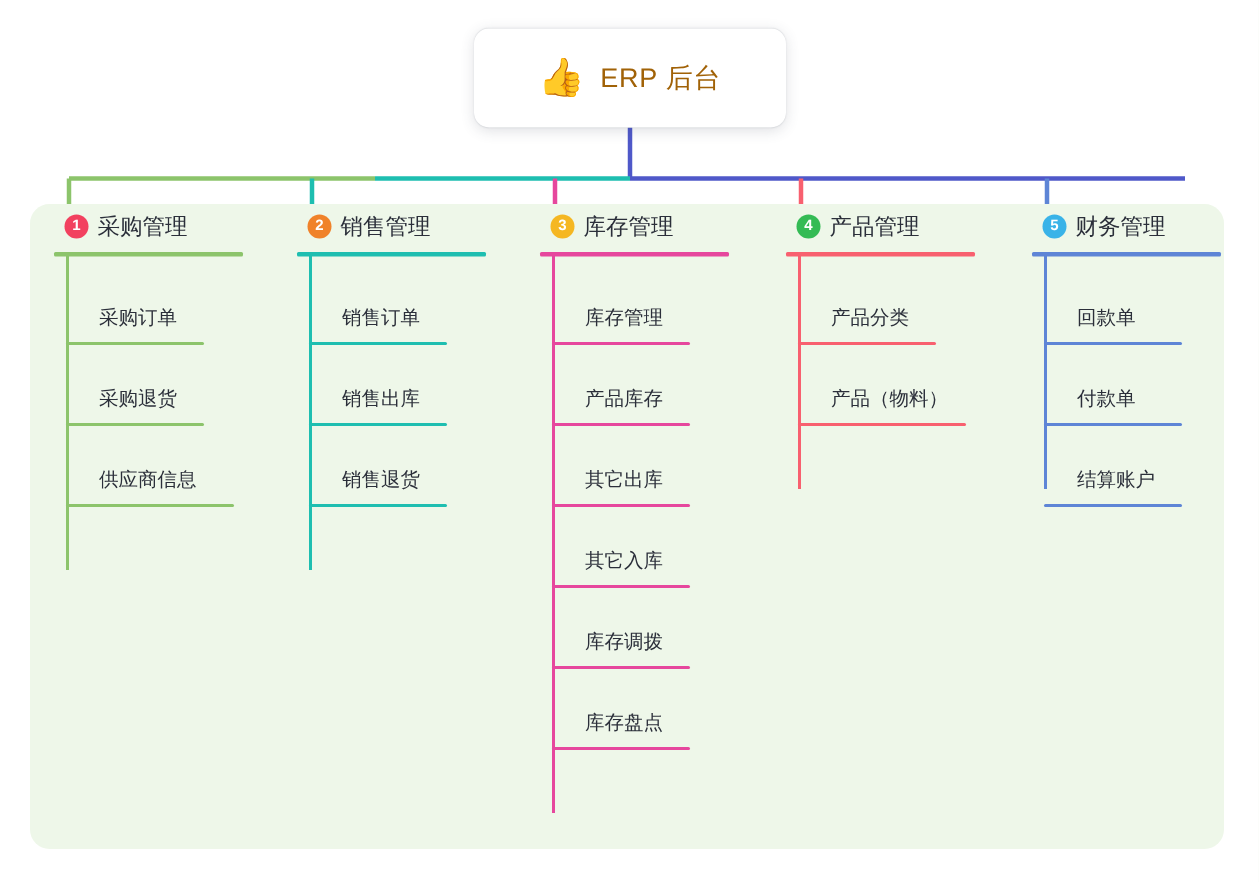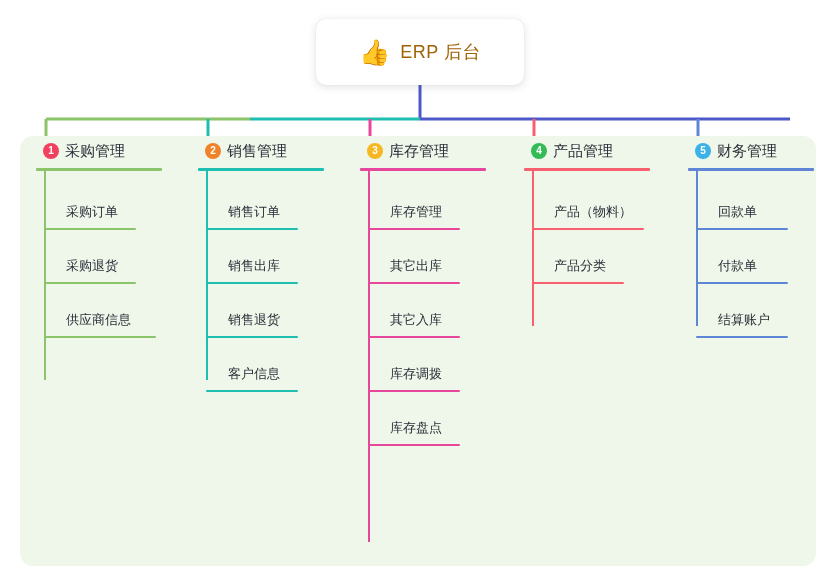--- a/index.html
+++ b/index.html
@@ -220,40 +220,40 @@
             <div class="item-rule" style="background: rgb(30, 190, 176);"></div>
           </div>
           <div class="item">
             <span class="item-label">销售出库</span>
             <div class="item-rule" style="background: rgb(30, 190, 176);"></div>
           </div>
           <div class="item">
             <span class="item-label">销售退货</span>
             <div class="item-rule" style="background: rgb(30, 190, 176);"></div>
           </div>
-          <div class="item">
-            <span class="item-label">客户信息</span>
-            <div class="item-rule" style="background: rgb(30, 190, 176);"></div>
-          </div>
         </div>
     </div>
 
     <div class="column col-2">
       <div class="col-header">
         <span class="badge" style="background: rgb(245, 183, 34);">3</span>
         <span class="col-title">库存管理</span>
       </div>
       <div class="col-header-rule" style="background: rgb(230, 71, 157);"></div>
       <div class="col-spine" style="background: rgb(230, 71, 157); height: 372px;"></div>
       <div class="items">
           <div class="item">
             <span class="item-label">库存管理</span>
             <div class="item-rule" style="background: rgb(230, 71, 157);"></div>
           </div>
           <div class="item">
+            <span class="item-label">产品库存</span>
+            <div class="item-rule" style="background: rgb(230, 71, 157);"></div>
+          </div>
+          <div class="item">
             <span class="item-label">其它出库</span>
             <div class="item-rule" style="background: rgb(230, 71, 157);"></div>
           </div>
           <div class="item">
             <span class="item-label">其它入库</span>
             <div class="item-rule" style="background: rgb(230, 71, 157);"></div>
           </div>
           <div class="item">
             <span class="item-label">库存调拨</span>
             <div class="item-rule" style="background: rgb(230, 71, 157);"></div>
@@ -267,27 +267,27 @@
 
     <div class="column col-3">
       <div class="col-header">
         <span class="badge" style="background: rgb(52, 187, 85);">4</span>
         <span class="col-title">产品管理</span>
       </div>
       <div class="col-header-rule" style="background: rgb(248, 96, 111);"></div>
       <div class="col-spine" style="background: rgb(248, 96, 111); height: 156px;"></div>
       <div class="items">
           <div class="item">
+            <span class="item-label">产品分类</span>
+            <div class="item-rule" style="background: rgb(248, 96, 111);"></div>
+          </div>
+          <div class="item">
             <span class="item-label">产品（物料）</span>
             <div class="item-rule wide" style="background: rgb(248, 96, 111);"></div>
           </div>
-          <div class="item">
-            <span class="item-label">产品分类</span>
-            <div class="item-rule" style="background: rgb(248, 96, 111);"></div>
-          </div>
         </div>
     </div>
 
     <div class="column col-4">
       <div class="col-header">
         <span class="badge" style="background: rgb(57, 179, 232);">5</span>
         <span class="col-title">财务管理</span>
       </div>
       <div class="col-header-rule" style="background: rgb(94, 133, 214);"></div>
       <div class="col-spine" style="background: rgb(94, 133, 214); height: 156px;"></div>

